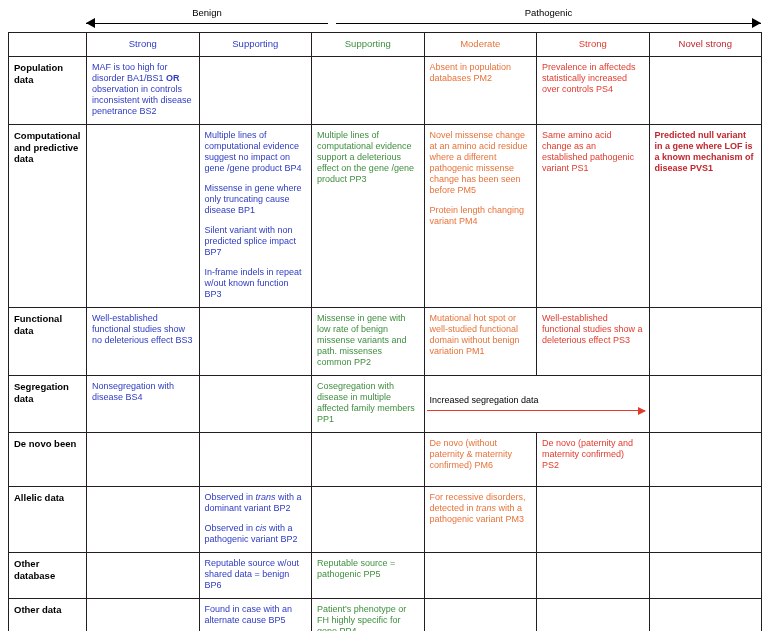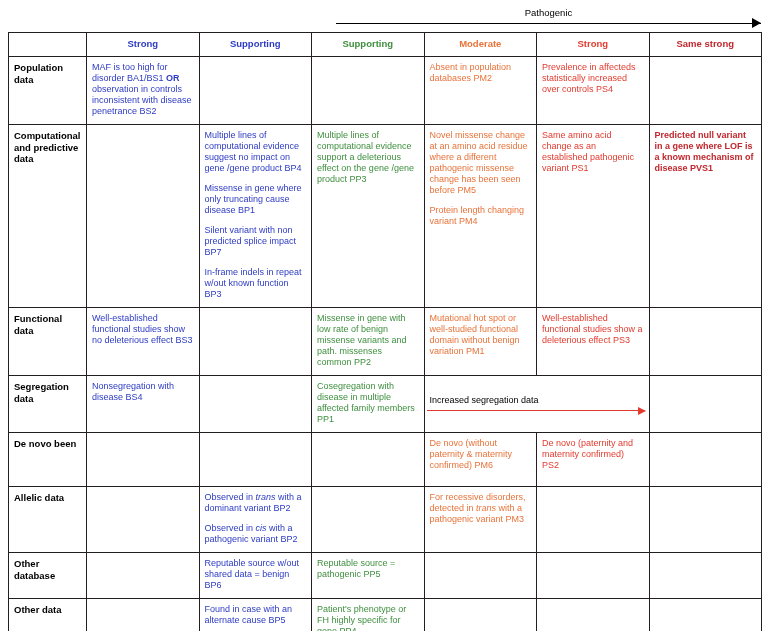--- a/index.html
+++ b/index.html
@@ -73,21 +73,21 @@
   }
   table.matrix td, table.matrix th {
     border: 1px solid #231f20;
     vertical-align: top;
     padding: 5px 5px 7px 5px;
   }
   thead th {
     border: none;
     padding: 0 0 5px 0;
     font-size: 9.5px;
-    font-weight: bold;
+    font-weight: normal;
     text-align: center;
     vertical-align: bottom;
   }
   .col-rowhead { width: 78px; }
   .col-strength { width: 112.5px; }
 
   .rowhead {
     font-size: 9.5px;
     font-weight: bold;
     line-height: 11.5px;
@@ -152,20 +152,25 @@
     border-left: 1px solid #231f20;
     border-right: 1px solid #231f20;
   }
 </style>
 </head>
 <body>
 
 <div class="page">
 
   <div class="axis-band">
+    <div class="axis-group" style="left:0px; width:242px;">
+      <div class="axis-line"></div>
+      <div class="arrow-left"></div>
+      <div class="axis-label">Benign</div>
+    </div>
     <div class="axis-group" style="left:250px; width:425px;">
       <div class="axis-line"></div>
       <div class="arrow-right"></div>
       <div class="axis-label">Pathogenic</div>
     </div>
   </div>
 
   <table class="matrix">
     <colgroup>
       <col class="col-rowhead">
@@ -177,21 +182,21 @@
       <col class="col-strength">
     </colgroup>
     <thead>
       <tr>
         <th></th>
         <th class="hdr-benign">Strong</th>
         <th class="hdr-bsupport">Supporting</th>
         <th class="hdr-psupport">Supporting</th>
         <th class="hdr-moderate">Moderate</th>
         <th class="hdr-strong">Strong</th>
-        <th class="hdr-verystrong">Same strong</th>
+        <th class="hdr-verystrong">Novel strong</th>
       </tr>
     </thead>
     <tbody>
 
       <tr style="height:66px;">
         <td class="rowhead">Population data</td>
         <td class="cell c-benign">
           <p><span>MAF is too high for disorder BA1/BS1 <span class="bold">OR</span> observation in controls inconsistent with disease penetrance BS2</span></p>
         </td>
         <td class="cell c-bsupport"></td>

